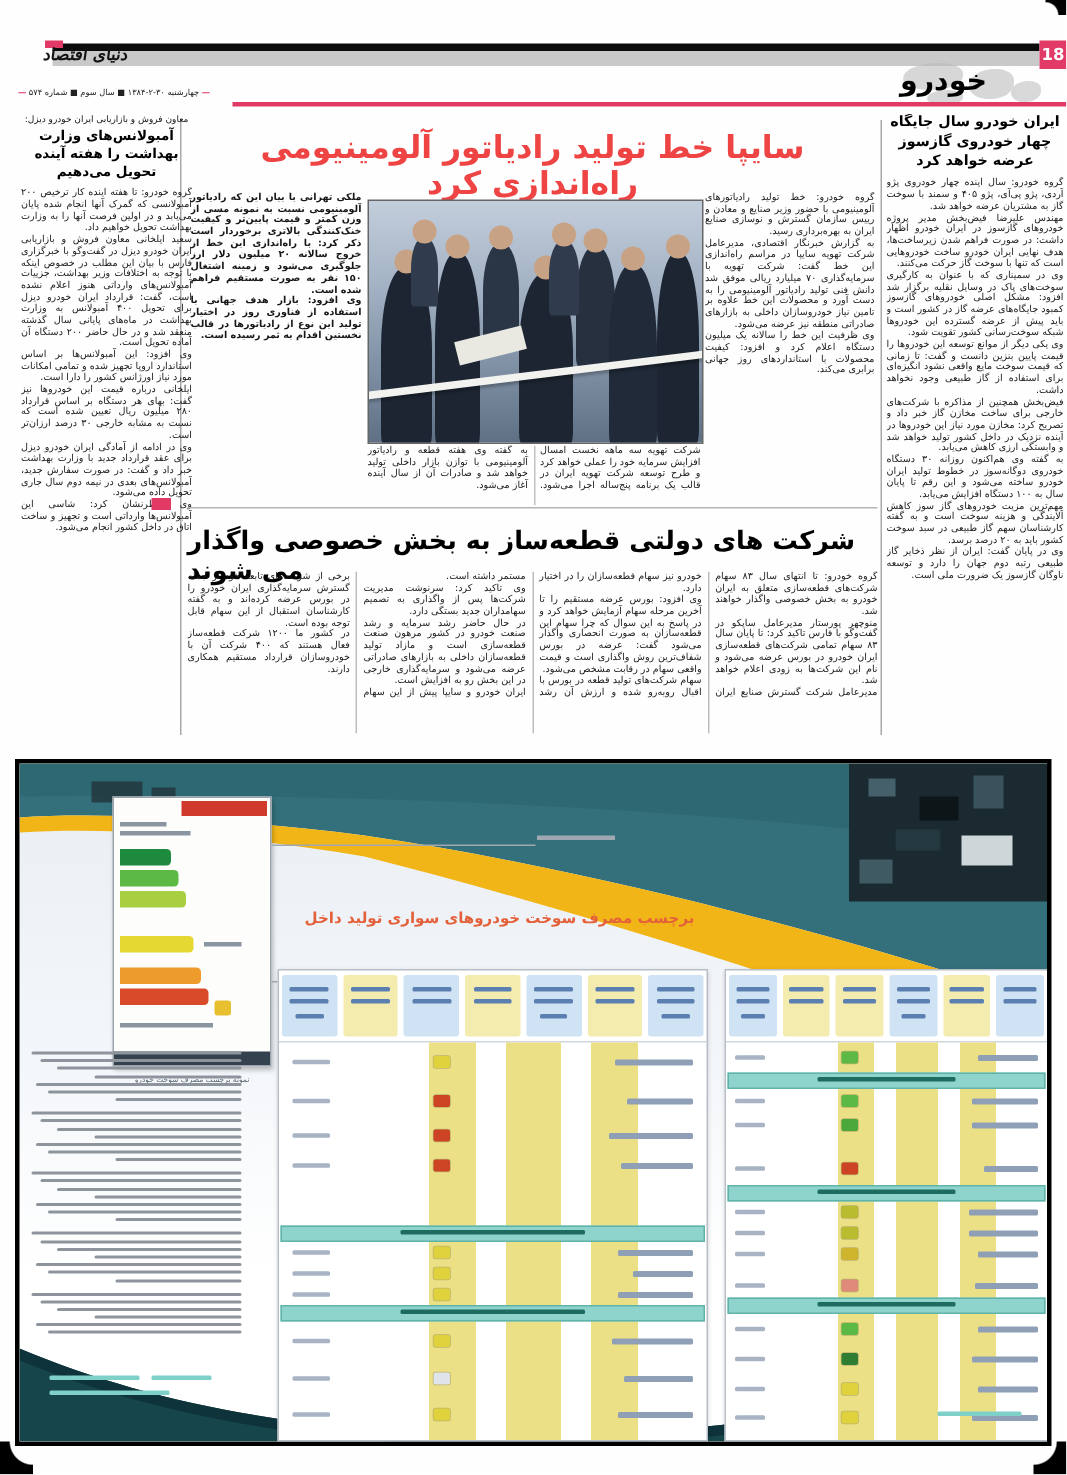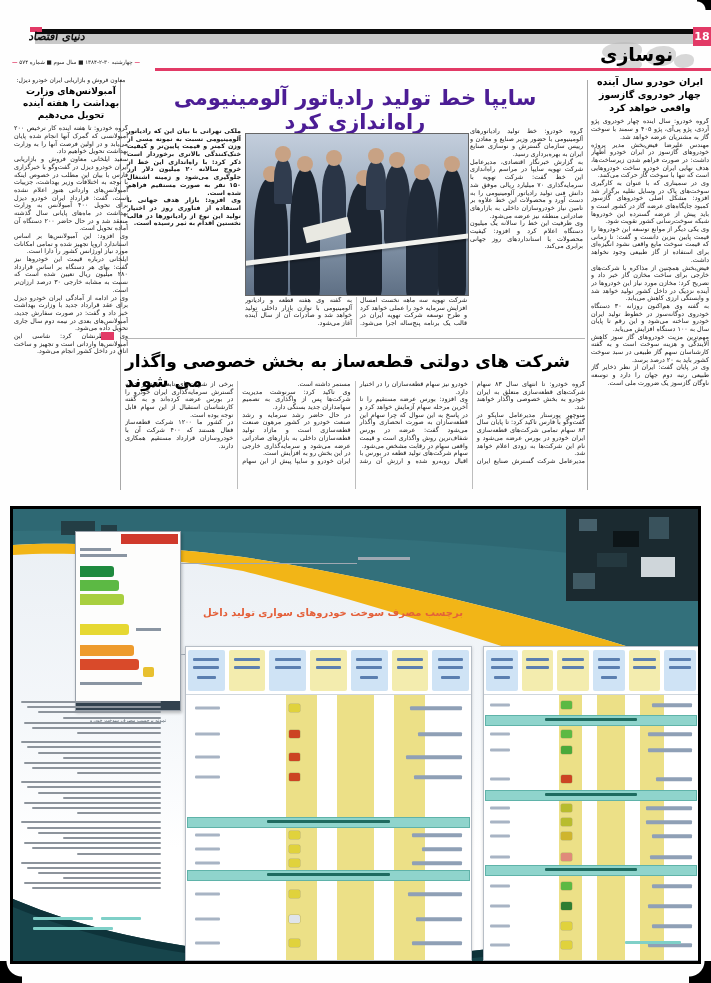--- a/index.html
+++ b/index.html
@@ -22,21 +22,21 @@
   .rule-magenta{position:absolute;left:155px;top:68px;width:556px;height:2.5px;background:#e23a66;}
   
   .vrule{position:absolute;width:1px;background:#a8a8a8;}
   .artbody{font-size:6.4px;line-height:1.2;text-align:justify;color:#161616;white-space:pre-line;
            overflow:hidden;direction:rtl;}
   .col-side{position:absolute;top:76px;height:414px;overflow:hidden;}
   .side-head{font-weight:bold;color:#000;text-align:center;line-height:1.35;}
   .kicker{font-size:6px;color:#111;text-align:center;}
   
   .main-head{position:absolute;left:125px;top:86px;width:460px;text-align:center;font-size:21px;
-             font-weight:bold;color:#4c1d95;}
+             font-weight:bold;color:#ef4444;}
   .photo{position:absolute;left:245px;top:133px;width:222px;height:161px;border:1px solid #666;
          background:linear-gradient(180deg,#c3cedc 0%,#a3b2c4 35%,#7e8fa3 70%,#5f7085 100%);overflow:hidden;}
   .fig{position:absolute;background:#1c2531;border-radius:45% 45% 8% 8%;}
   .fig:before{content:"";position:absolute;left:50%;top:-12px;transform:translateX(-50%);
               width:16px;height:16px;border-radius:50%;background:#c8a284;}
   .ribbon{position:absolute;left:-10px;top:112px;width:260px;height:5px;background:#f2f2ee;
           transform:rotate(-7deg);box-shadow:0 2px 2px rgba(0,0,0,.25);}
   .paper{position:absolute;left:58px;top:88px;width:46px;height:16px;background:#e9e9e2;transform:rotate(-14deg);}
   .ph-col{position:absolute;top:128px;height:208px;}
   .below-photo{position:absolute;left:245px;top:297px;width:222px;height:40px;}
@@ -105,29 +105,29 @@
   <div class="topbar-grey"></div>
   <div class="masthead-flag"></div>
   <div class="masthead">دنیای اقتصاد</div>
   <div class="pagenum">18</div>
   <div class="worldmap">
     <i style="left:4px;top:2px;width:40px;height:18px;"></i>
     <i style="left:48px;top:6px;width:30px;height:20px;"></i>
     <i style="left:76px;top:14px;width:20px;height:14px;"></i>
     <i style="left:20px;top:20px;width:24px;height:10px;"></i>
   </div>
-  <div class="section-title">نوسازی</div>
+  <div class="section-title">خودرو</div>
   <div class="dateline"><b>—</b> <span>چهارشنبه ۳۰-۲-۱۳۸۴ ■ سال سوم ■ شماره ۵۷۴</span> <b>—</b></div>
   <div class="rule-magenta"></div>
 
   <div class="vrule" style="left:120px;top:80px;height:410px;"></div>
   <div class="vrule" style="left:587px;top:80px;height:410px;"></div>
 
   <div class="col-side" style="left:591px;width:118px;">
-    <div class="side-head" style="font-size:9.5px;">ایران خودرو سال آینده چهار خودروی گازسوز واقعی خواهد کرد</div>
+    <div class="side-head" style="font-size:9.5px;">ایران خودرو سال جایگاه چهار خودروی گازسوز عرضه خواهد کرد</div>
     <div class="artbody" style="height:360px;margin-top:4px;">گروه خودرو: سال آینده چهار خودروی پژو آردی، پژو پی‌آی، پژو ۴۰۵ و سمند با سوخت گاز به مشتریان عرضه خواهد شد.
 مهندس علیرضا فیض‌بخش مدیر پروژه خودروهای گازسوز در ایران خودرو اظهار داشت: در صورت فراهم شدن زیرساخت‌ها، هدف نهایی ایران خودرو ساخت خودروهایی است که تنها با سوخت گاز حرکت می‌کنند.
 وی در سمیناری که با عنوان به کارگیری سوخت‌های پاک در وسایل نقلیه برگزار شد افزود: مشکل اصلی خودروهای گازسوز کمبود جایگاه‌های عرضه گاز در کشور است و باید پیش از عرضه گسترده این خودروها شبکه سوخت‌رسانی کشور تقویت شود.
 وی یکی دیگر از موانع توسعه این خودروها را قیمت پایین بنزین دانست و گفت: تا زمانی که قیمت سوخت مایع واقعی نشود انگیزه‌ای برای استفاده از گاز طبیعی وجود نخواهد داشت.
 فیض‌بخش همچنین از مذاکره با شرکت‌های خارجی برای ساخت مخازن گاز خبر داد و تصریح کرد: مخازن مورد نیاز این خودروها در آینده نزدیک در داخل کشور تولید خواهد شد و وابستگی ارزی کاهش می‌یابد.
 به گفته وی هم‌اکنون روزانه ۳۰ دستگاه خودروی دوگانه‌سوز در خطوط تولید ایران خودرو ساخته می‌شود و این رقم تا پایان سال به ۱۰۰ دستگاه افزایش می‌یابد.
 مهم‌ترین مزیت خودروهای گاز سوز کاهش آلایندگی و هزینه سوخت است و به گفته کارشناسان سهم گاز طبیعی در سبد سوخت کشور باید به ۲۰ درصد برسد.
 وی در پایان گفت: ایران از نظر ذخایر گاز طبیعی رتبه دوم جهان را دارد و توسعه ناوگان گازسوز یک ضرورت ملی است.</div>
   </div>
 

